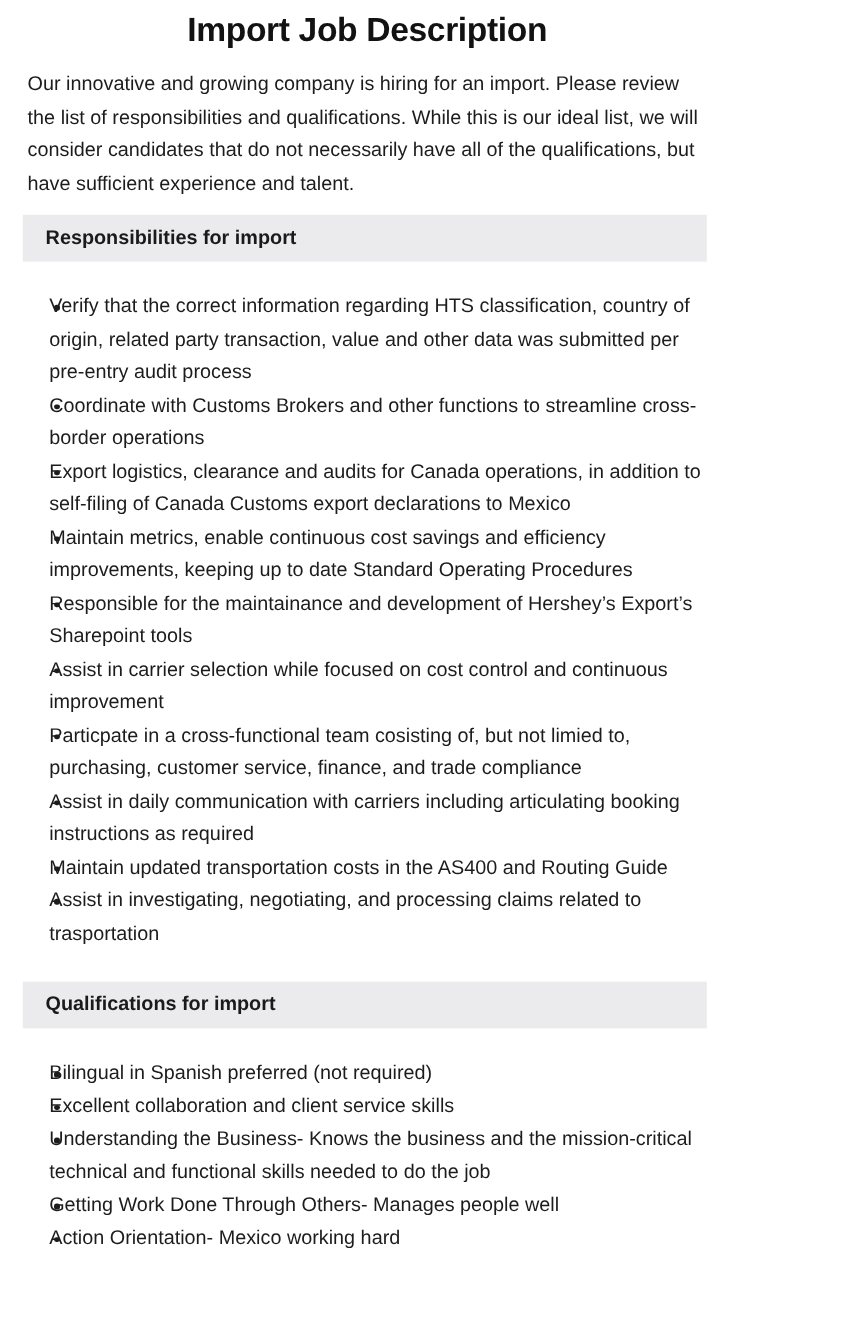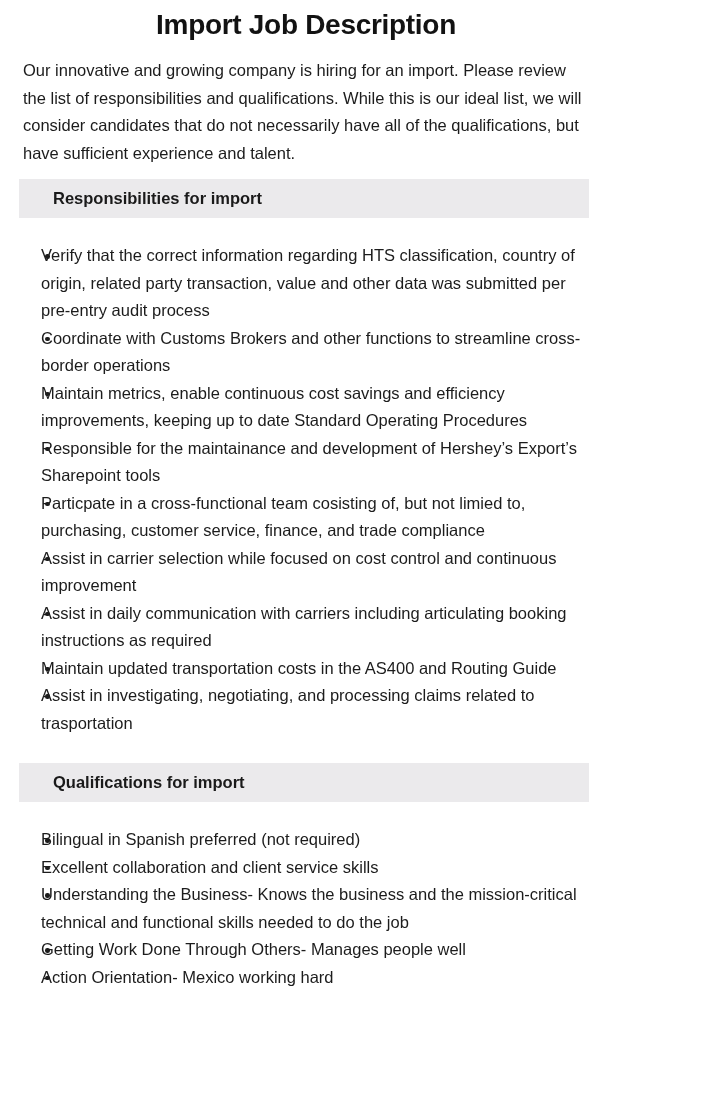--- a/index.html
+++ b/index.html
@@ -37,21 +37,21 @@
     line-height: 27.5px;
     color: #1c1c1c;
     text-align: left;
   }
   .section {
     margin: 0;
   }
   .section-header {
     margin: 0 23px 0 19px;
     background: #ebeaec;
-    padding: 9px 18px 10px 34px;
+    padding: 9px 18px 10px 19px;
     box-sizing: border-box;
   }
   .section-header-title {
     font-size: 16.5px;
     font-weight: bold;
     color: #1a1a1a;
     line-height: 20px;
     display: block;
   }
   .bullet-list {
@@ -95,24 +95,25 @@
 
   <p class="intro">Our innovative and growing company is hiring for an import. Please review the list of responsibilities and qualifications. While this is our ideal list, we will consider candidates that do not necessarily have all of the qualifications, but have sufficient experience and talent.</p>
 
   <div class="section">
     <div class="section-header">
       <span class="section-header-title">Responsibilities for import</span>
     </div>
     <ul class="bullet-list list-responsibilities">
         <li>Verify that the correct information regarding HTS classification, country of origin, related party transaction, value and other data was submitted per pre-entry audit process</li>
         <li>Coordinate with Customs Brokers and other functions to streamline cross-border operations</li>
+        <li>Export logistics, clearance and audits for Canada operations, in addition to self-filing of Canada Customs export declarations to Mexico</li>
         <li>Maintain metrics, enable continuous cost savings and efficiency improvements, keeping up to date Standard Operating Procedures</li>
         <li>Responsible for the maintainance and development of Hershey’s Export’s Sharepoint tools</li>
+        <li>Assist in carrier selection while focused on cost control and continuous improvement</li>
         <li>Particpate in a cross-functional team cosisting of, but not limied to, purchasing, customer service, finance, and trade compliance</li>
-        <li>Assist in carrier selection while focused on cost control and continuous improvement</li>
         <li>Assist in daily communication with carriers including articulating booking instructions as required</li>
         <li>Maintain updated transportation costs in the AS400 and Routing Guide</li>
         <li>Assist in investigating, negotiating, and processing claims related to trasportation</li>
       </ul>
   </div>
 
   <div class="section">
     <div class="section-header">
       <span class="section-header-title">Qualifications for import</span>
     </div>

